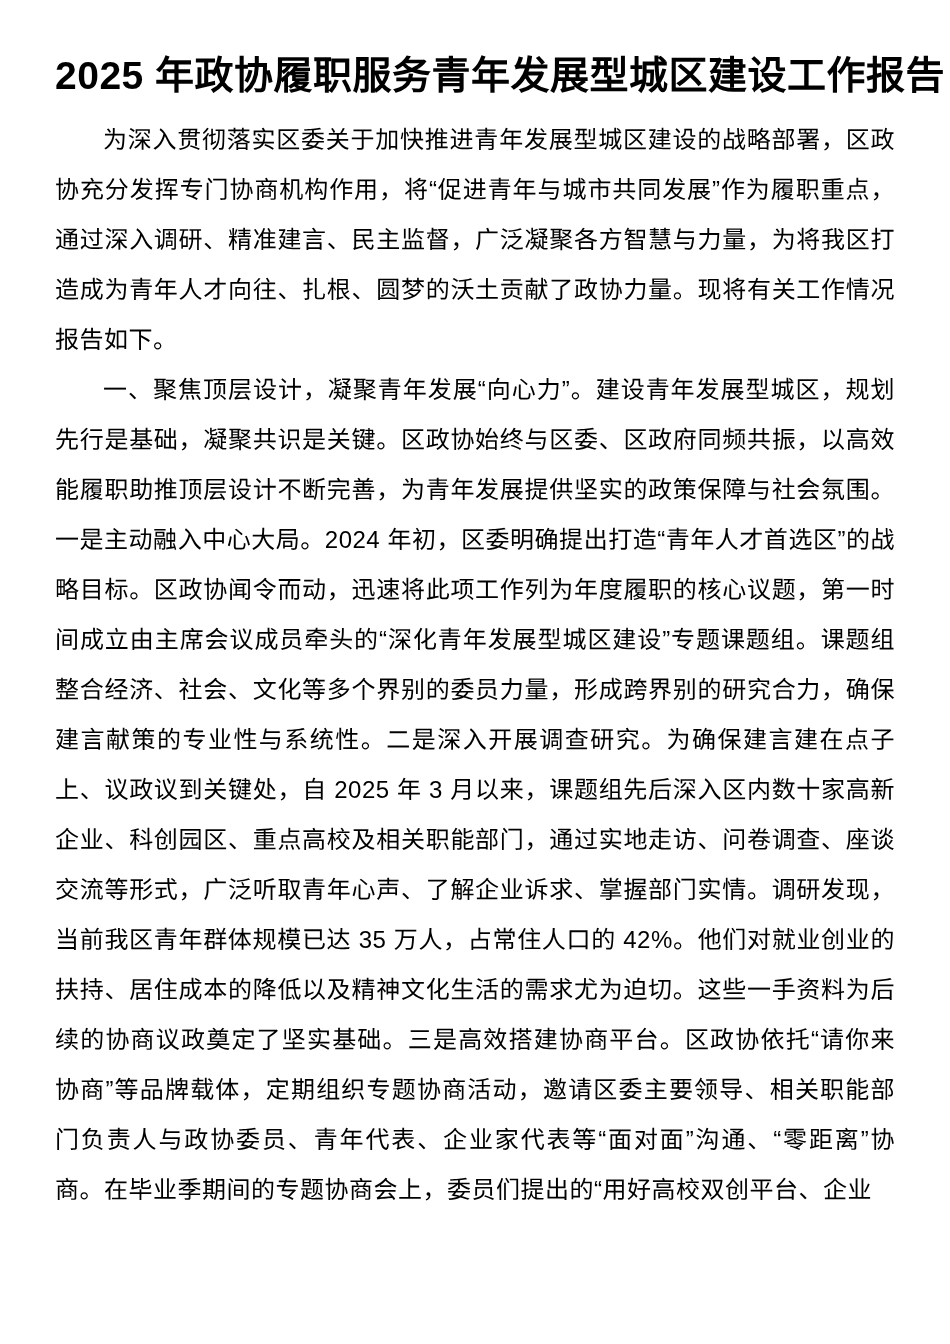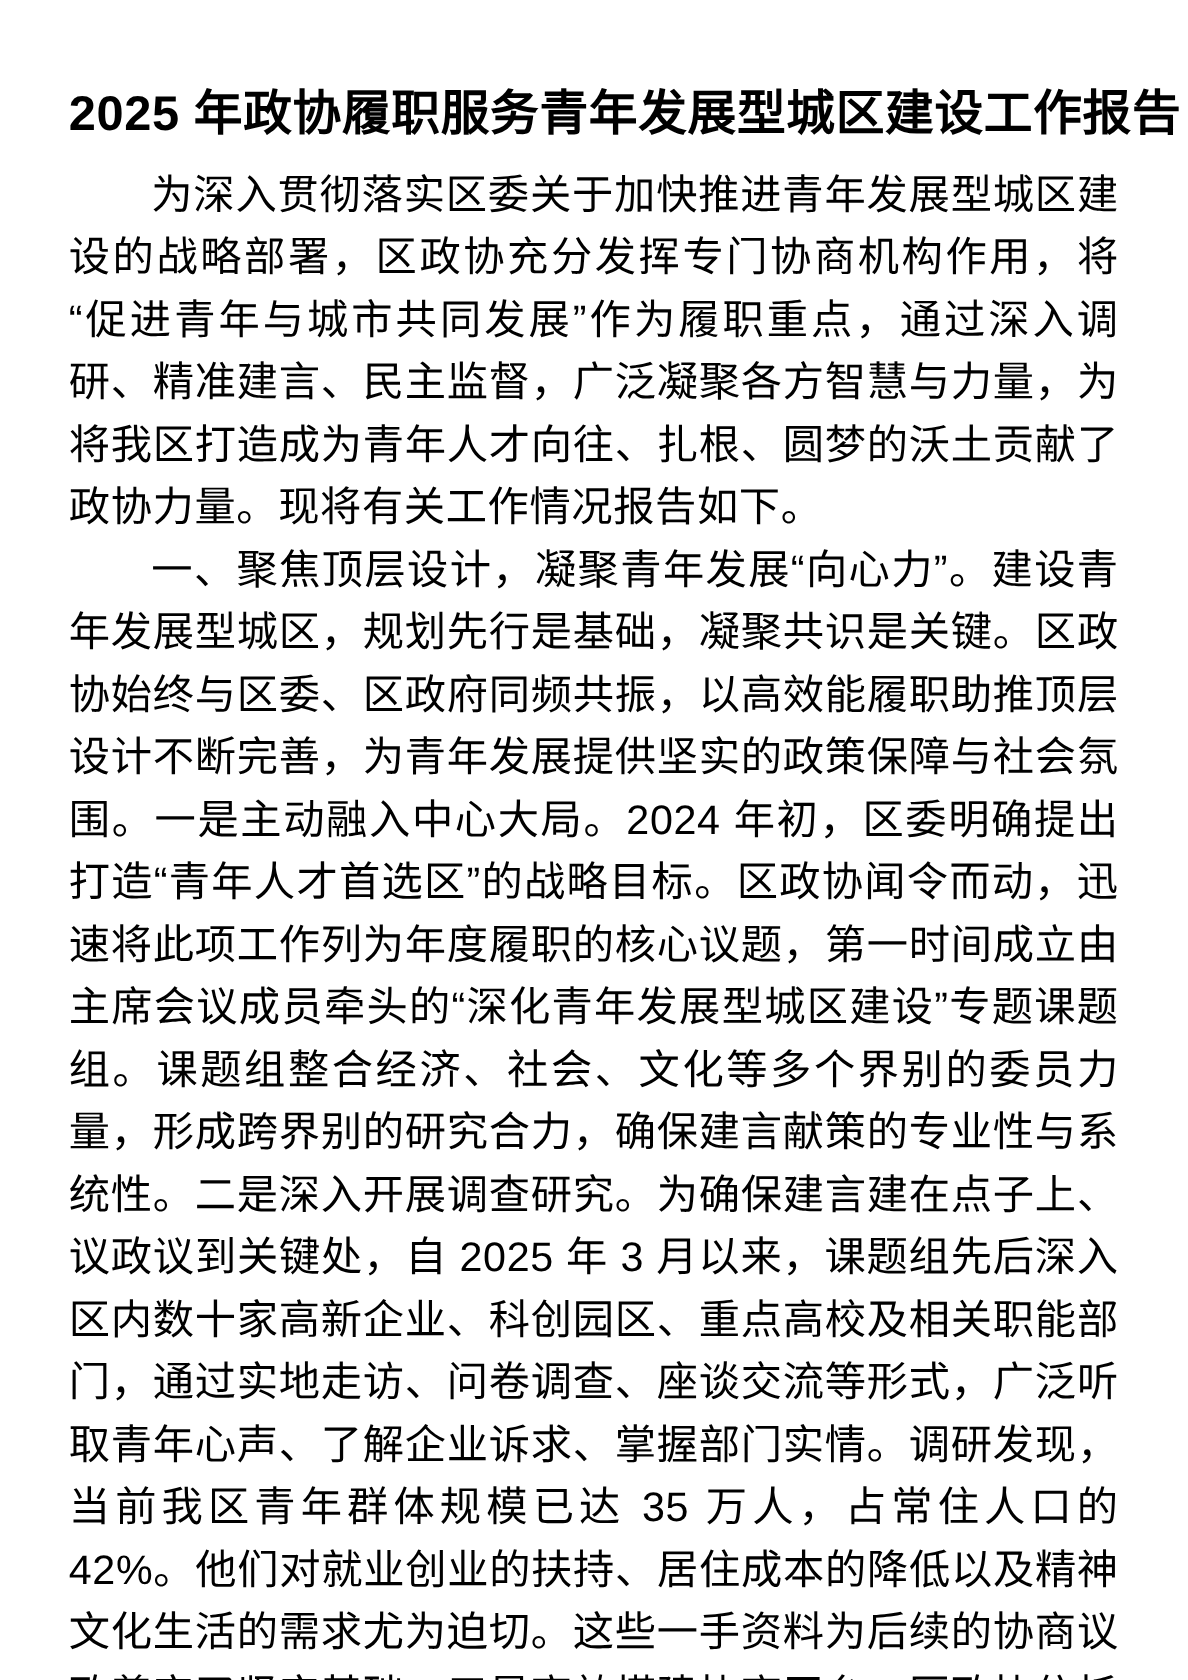--- a/index.html
+++ b/index.html
@@ -11,36 +11,36 @@
     height: 1344px;
     background: #ffffff;
     overflow: hidden;
     font-family: "Liberation Sans", "DejaVu Sans", sans-serif;
     color: #000000;
   }
   .page {
     box-sizing: border-box;
     width: 950px;
     height: 1344px;
-    padding: 68px 55px 0 55px;
+    padding: 52px 55px 0 55px;
     background: #ffffff;
   }
   .doc-title {
     margin: 0 0 14px 0;
     font-size: 39px;
     font-weight: 700;
     line-height: 1.25;
     text-align: center;
     color: #000000;
     letter-spacing: 0.5px;
     white-space: nowrap;
   }
   .doc-para {
     margin: 0;
-    font-size: 33px;
+    font-size: 24px;
     font-weight: 500;
     line-height: 50px;
     color: #000000;
     text-align: justify;
     text-justify: inter-ideograph;
     text-indent: 2em;
     letter-spacing: 0.5px;
     overflow-wrap: break-word;
   }
 </style>

